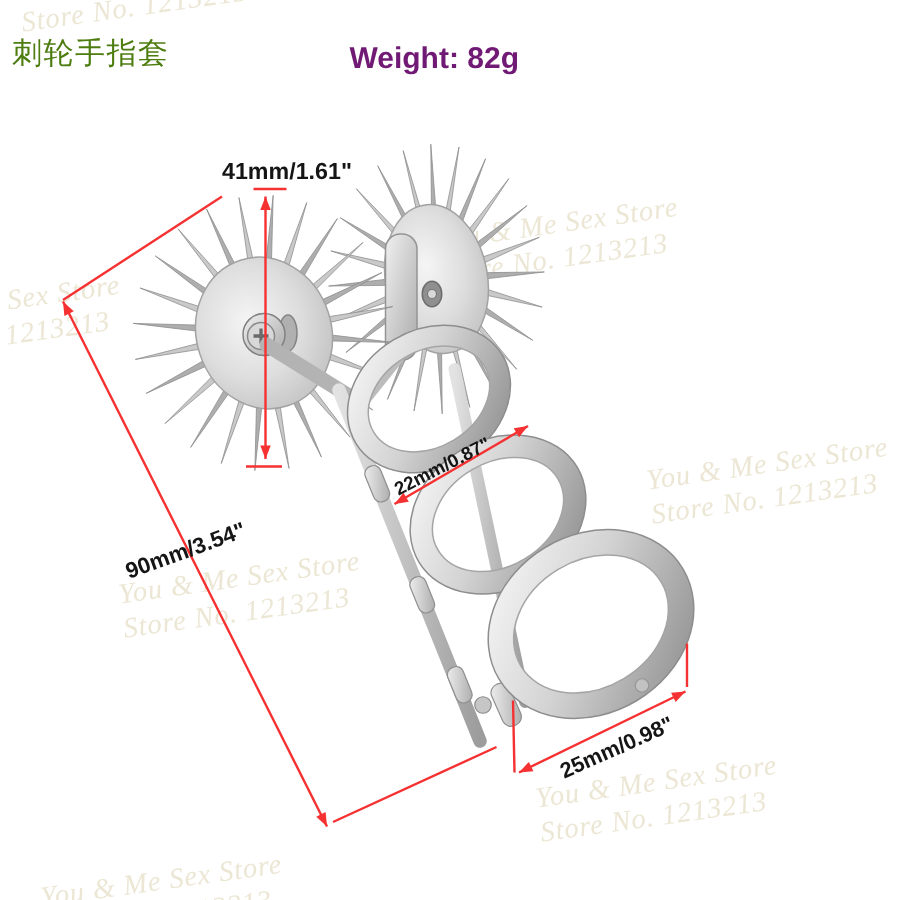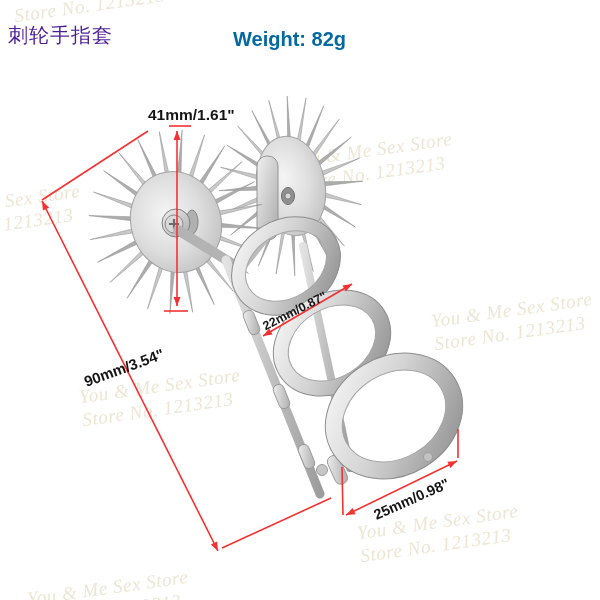--- a/index.html
+++ b/index.html
@@ -10,26 +10,26 @@
   .stage{position:absolute;inset:0;overflow:hidden}
   
   .wm{
     position:absolute;color:#ece6d4;font-family:"Liberation Serif",serif;
     font-style:italic;font-size:19px;line-height:23px;letter-spacing:.6px;
     white-space:nowrap;transform:rotate(-8deg);user-select:none;
   }
   .wm span{display:block}
   
   .title{
-    position:absolute;left:8px;top:22px;font-size:20px;color:#4c1d95;
+    position:absolute;left:8px;top:22px;font-size:20px;color:#4d7c0f;
     letter-spacing:1px;
   }
   .weight{
     position:absolute;left:233px;top:28px;font-size:20px;font-weight:600;
-    color:#0369a1;
+    color:#701a75;
   }
   
   .dim{
     position:absolute;color:#151515;font-weight:600;white-space:nowrap;
   }
   #dim41{left:148px;top:106px;font-size:15.5px}
   #dim90{left:82px;top:359px;font-size:15px;transform:rotate(-20deg)}
   #dim22{left:260px;top:304px;font-size:12.5px;transform:rotate(-27deg)}
   #dim25{left:371px;top:491px;font-size:14.5px;transform:rotate(-24deg)}
   svg.layer{position:absolute;left:0;top:0}

